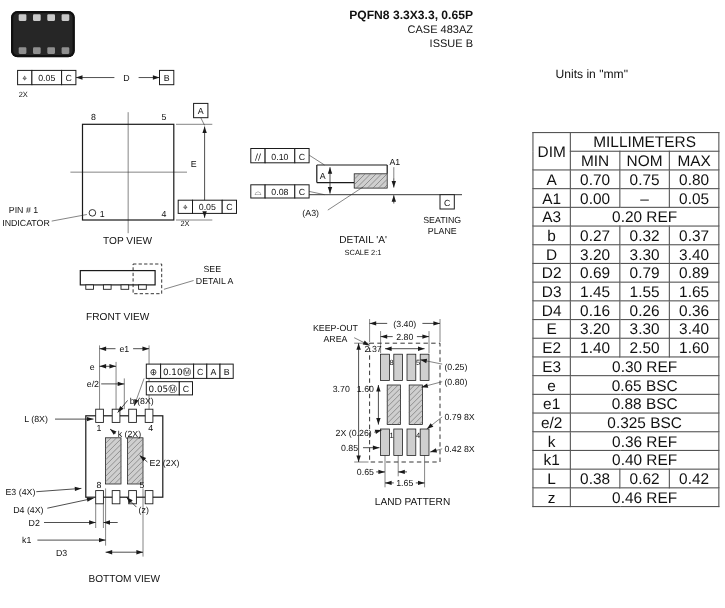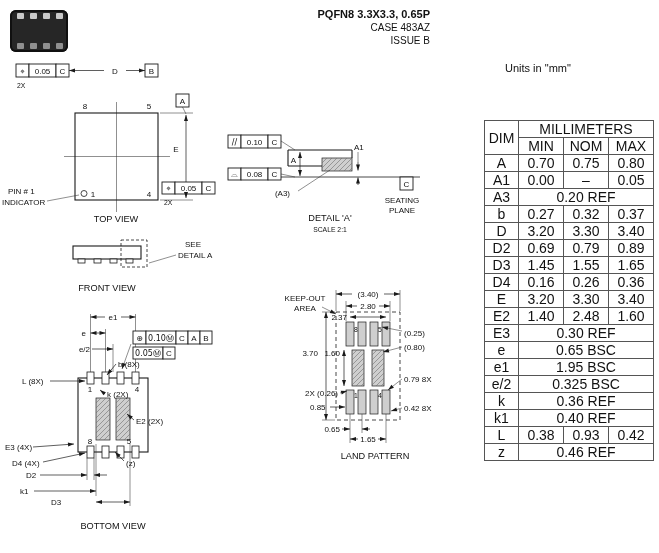--- a/index.html
+++ b/index.html
@@ -122,51 +122,51 @@
       </tr>
       <tr>
         <td>E</td>
         <td>3.20</td>
         <td>3.30</td>
         <td>3.40</td>
       </tr>
       <tr>
         <td>E2</td>
         <td>1.40</td>
-        <td>2.48</td>
+        <td>2.50</td>
         <td>1.60</td>
       </tr>
       <tr>
         <td>E3</td>
         <td colspan="3">0.30 REF</td>
       </tr>
       <tr>
         <td>e</td>
         <td colspan="3">0.65 BSC</td>
       </tr>
       <tr>
         <td>e1</td>
-        <td colspan="3">1.95 BSC</td>
+        <td colspan="3">0.88 BSC</td>
       </tr>
       <tr>
         <td>e/2</td>
         <td colspan="3">0.325 BSC</td>
       </tr>
       <tr>
         <td>k</td>
         <td colspan="3">0.36 REF</td>
       </tr>
       <tr>
         <td>k1</td>
         <td colspan="3">0.40 REF</td>
       </tr>
       <tr>
         <td>L</td>
         <td>0.38</td>
-        <td>0.93</td>
+        <td>0.62</td>
         <td>0.42</td>
       </tr>
       <tr>
         <td>z</td>
         <td colspan="3">0.46 REF</td>
       </tr>
     </tbody>
 </table>
 
 <svg class="draw" width="659" height="553" viewBox="0 0 659 553">

